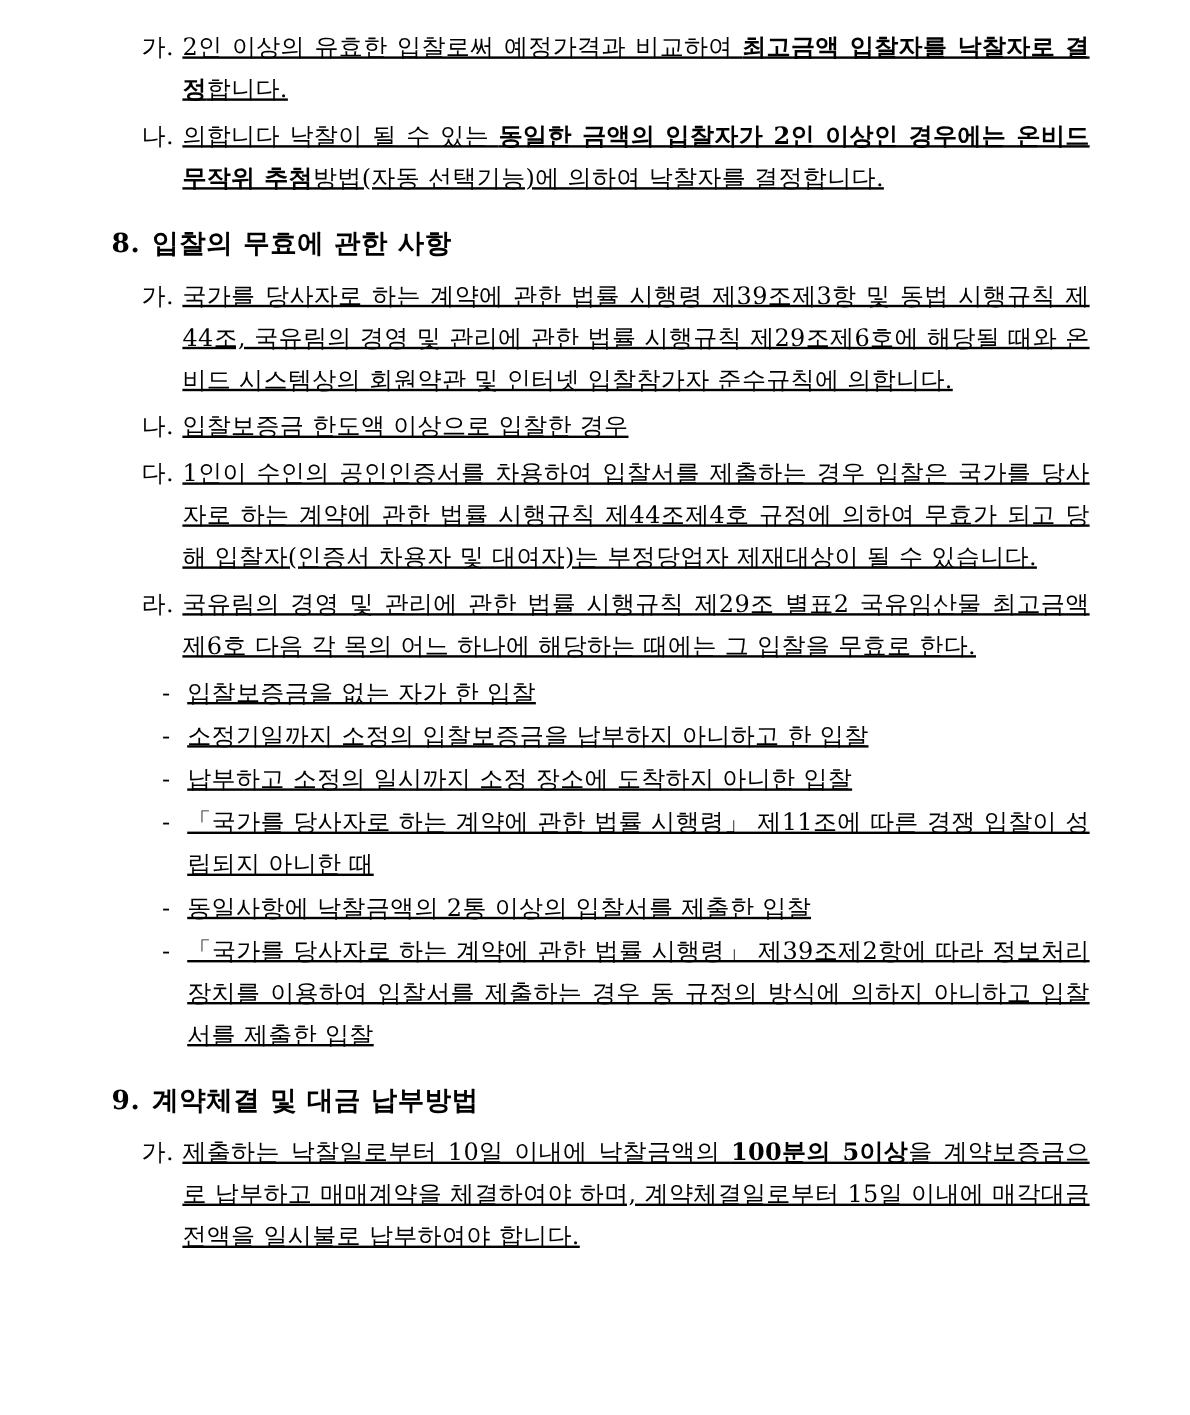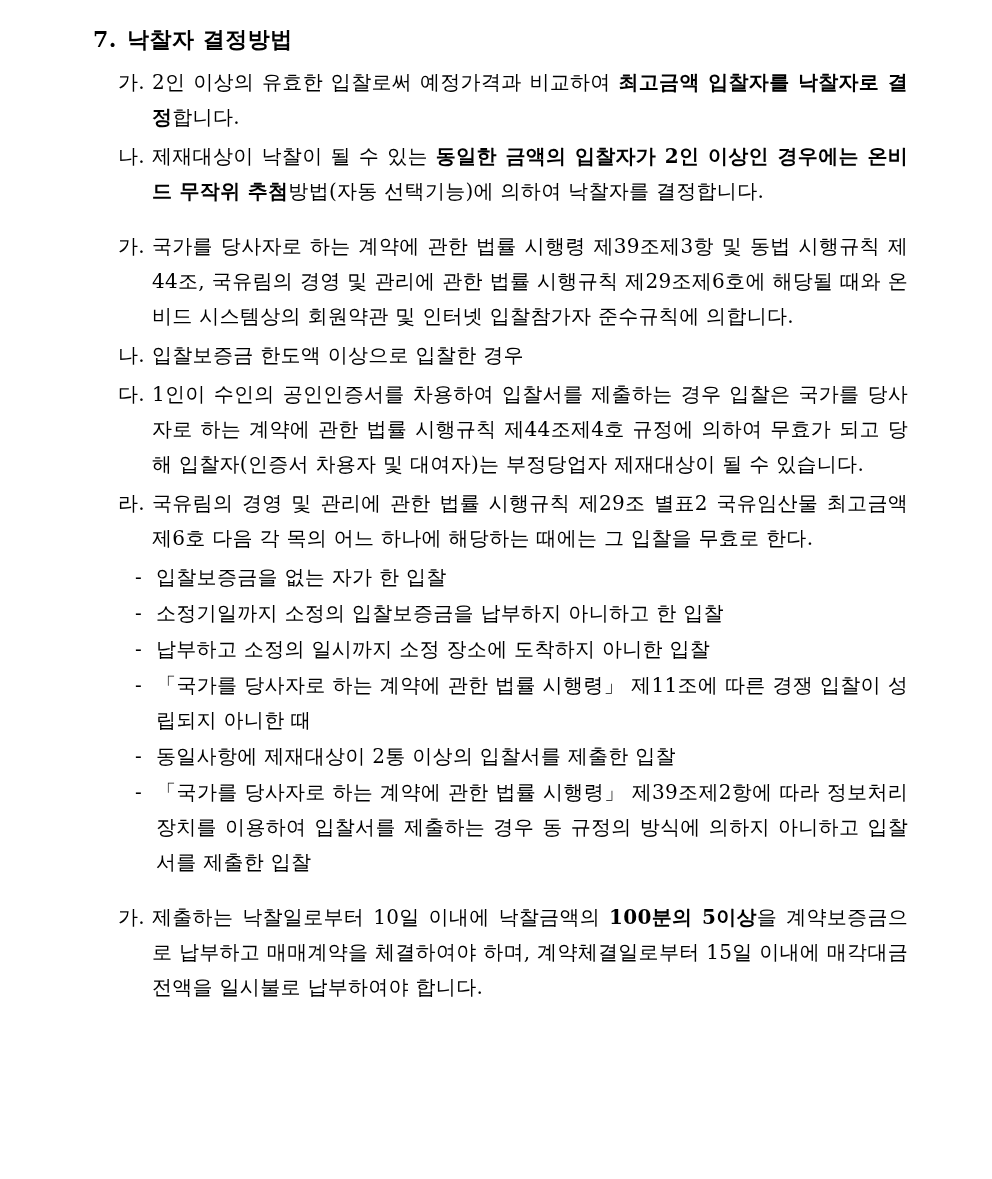--- a/index.html
+++ b/index.html
@@ -34,42 +34,43 @@
     margin-bottom: 4px;
     font-size: 20px;
     line-height: 35px;
     letter-spacing: 0.3px;
   }
   .item .label { flex: 0 0 34px; }
   .item .text {
     flex: 1 1 auto;
     text-align: justify;
     word-break: normal;
+    text-decoration: underline;
   }
   .item.dash { margin-left: 42px; margin-bottom: 1px; }
   .item.dash .label { flex: 0 0 21px; }
   .run.bold { font-weight: 700; }
 </style>
 </head>
 <body>
 
 <div class="doc">
   <div>
       <div class="section">
-        <div class="section-title"><span class="sec-num">7.</span><span class="sec-title-text">낙찰자 결정방법</span></div>
         <div class="item sub">
           <span class="label">가.</span>
           <span class="text"><span class="run">2인 이상의 유효한 입찰로써 예정가격과 비교하여 </span><span class="run bold">최고금액 입찰자를 낙찰자로 결정</span><span class="run">합니다.</span></span>
         </div>
         <div class="item sub">
           <span class="label">나.</span>
-          <span class="text"><span class="run">제재대상이 낙찰이 될 수 있는 </span><span class="run bold">동일한 금액의 입찰자가 2인 이상인 경우에는 온비드 무작위 추첨</span><span class="run">방법(자동 선택기능)에 의하여 낙찰자를 결정합니다.</span></span>
+          <span class="text"><span class="run">의합니다 낙찰이 될 수 있는 </span><span class="run bold">동일한 금액의 입찰자가 2인 이상인 경우에는 온비드 무작위 추첨</span><span class="run">방법(자동 선택기능)에 의하여 낙찰자를 결정합니다.</span></span>
         </div>
       </div>
       <div class="section">
+        <div class="section-title"><span class="sec-num">8.</span><span class="sec-title-text">입찰의 무효에 관한 사항</span></div>
         <div class="item sub">
           <span class="label">가.</span>
           <span class="text"><span class="run">국가를 당사자로 하는 계약에 관한 법률 시행령 제39조제3항 및 동법 시행규칙 제44조, 국유림의 경영 및 관리에 관한 법률 시행규칙 제29조제6호에 해당될 때와 온비드 시스템상의 회원약관 및 인터넷 입찰참가자 준수규칙에 의합니다.</span></span>
         </div>
         <div class="item sub">
           <span class="label">나.</span>
           <span class="text"><span class="run">입찰보증금 한도액 이상으로 입찰한 경우</span></span>
         </div>
         <div class="item sub">
           <span class="label">다.</span>
@@ -90,27 +91,28 @@
         <div class="item dash">
           <span class="label">-</span>
           <span class="text"><span class="run">납부하고 소정의 일시까지 소정 장소에 도착하지 아니한 입찰</span></span>
         </div>
         <div class="item dash">
           <span class="label">-</span>
           <span class="text"><span class="run">「국가를 당사자로 하는 계약에 관한 법률 시행령」 제11조에 따른 경쟁 입찰이 성립되지 아니한 때</span></span>
         </div>
         <div class="item dash">
           <span class="label">-</span>
-          <span class="text"><span class="run">동일사항에 제재대상이 2통 이상의 입찰서를 제출한 입찰</span></span>
+          <span class="text"><span class="run">동일사항에 낙찰금액의 2통 이상의 입찰서를 제출한 입찰</span></span>
         </div>
         <div class="item dash">
           <span class="label">-</span>
           <span class="text"><span class="run">「국가를 당사자로 하는 계약에 관한 법률 시행령」 제39조제2항에 따라 정보처리장치를 이용하여 입찰서를 제출하는 경우 동 규정의 방식에 의하지 아니하고 입찰서를 제출한 입찰</span></span>
         </div>
       </div>
       <div class="section">
+        <div class="section-title"><span class="sec-num">9.</span><span class="sec-title-text">계약체결 및 대금 납부방법</span></div>
         <div class="item sub">
           <span class="label">가.</span>
           <span class="text"><span class="run">제출하는 낙찰일로부터 10일 이내에 낙찰금액의 </span><span class="run bold">100분의 5이상</span><span class="run">을 계약보증금으로 납부하고 매매계약을 체결하여야 하며, 계약체결일로부터 15일 이내에 매각대금 전액을 일시불로 납부하여야 합니다.</span></span>
         </div>
       </div>
     </div>
 </div>
 
 </body></html>

